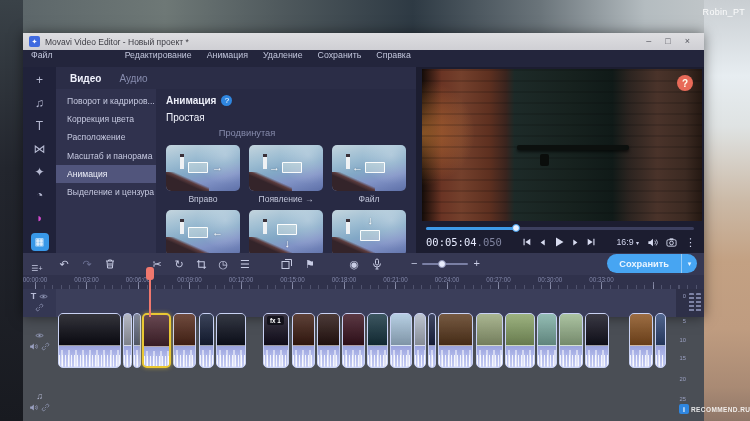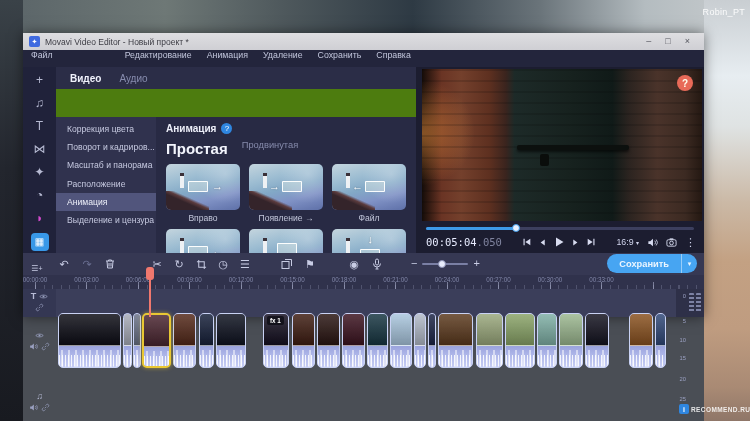--- a/index.html
+++ b/index.html
@@ -32,37 +32,37 @@
   .menubar .mi:first-child { margin-right:72px; }
 
   .main { flex:none; height:186px; display:flex; }
 
   
   .icon-strip { width:33px; background:#20223a; display:flex; flex-direction:column; align-items:center; padding-top:5px; gap:7px; flex:none; }
   .tool-ico { width:16px; height:16px; color:#b6bad2; font-size:12px; line-height:16px; text-align:center; position:relative; }
   .tool-ico.magenta { color:#d84bd0; font-weight:bold; }
   .tool-ico.active-blue { background:#3898e8; border-radius:4px; color:#fff; font-size:10px; width:18px; height:18px; line-height:18px; }
 
-  .center-col { width:360px; display:flex; flex-direction:column; flex:none;gap:28px; }
+  .center-col { width:360px; display:flex; flex-direction:column; flex:none; }
   .media-tabs { height:22px; background:#2b2d47; display:flex; align-items:center; gap:18px; padding-left:14px; flex:none; }
   .media-tabs .mt-active { color:#f0f2fc; font-size:10px; font-weight:bold; }
   .media-tabs .mt-idle { color:#878cae; font-size:10px; }
   .center-body { flex:1; display:flex; min-height:0; }
 
   .side-list { width:100px; background:#30324e; padding-top:3px; flex:none; }
   .side-item { height:18.2px; display:flex; align-items:center; padding-left:9px; font-size:8.6px; color:#c6c9e0; white-space:nowrap; position:relative; }
   .side-item.selected { background:#51557c; color:#eef0fa; }
 
   .anim-panel { flex:1; background:#282a44; padding:6px 10px 0 10px; overflow:hidden; }
   .ap-head { display:flex; align-items:center; gap:5px; }
   .ap-title { font-size:10px; color:#eceef8; font-weight:bold; }
   .info-badge { width:11px; height:11px; border-radius:50%; background:#2f86e0; color:#fff; font-size:8px; display:flex; align-items:center; justify-content:center; }
   .ap-tabs { display:flex; gap:14px; margin-top:6px; }
-  .ap-tab-active { font-size:15px; color:#f2f4fc; font-weight:bold;text-align:right; }
-  .ap-tab-idle { font-size:9.3px; color:#868bac; }
+  .ap-tab-active { font-size:10px; color:#f2f4fc; font-weight:normal;text-align:right; }
+  .ap-tab-idle { font-size:9.3px; color:#868bac;margin-top:16px; }
   .preset-grid { display:grid; grid-template-columns:repeat(3,74px); gap:6px 9px; margin-top:7px; }
   .preset { width:74px; }
   .thumb { position:relative; width:74px; height:46px; border-radius:5px; overflow:hidden;
     background:radial-gradient(circle at 80% 22%, rgba(255,255,255,.3), transparent 42%),
                linear-gradient(165deg,#c4d5de 0%,#9dbdd2 30%,#82a8c6 52%,#8193c6 72%,#5e70a8 100%); }
   .thumb .rocks { position:absolute; left:0; bottom:0; width:58%; height:42%;
     background:linear-gradient(to top right,#34242a 42%,#5c3c3e 52%,transparent 60%); }
   .thumb .lh { position:absolute; left:19%; top:20%; width:4px; height:15px; background:#eef1f4; border-top:3px solid #3a3038; }
   .ov-box { position:absolute; width:20px; height:11px; border:1px solid rgba(255,255,255,.95); background:rgba(235,243,235,.38); border-radius:1px; }
   .ov-arrow { position:absolute; color:#fff; font-size:11px; font-weight:bold; line-height:1; text-shadow:0 0 2px rgba(0,0,0,.4); }
@@ -247,33 +247,33 @@
       <div class="center-col">
         <div class="media-tabs">
           <span class="mt-active">Видео</span>
           <span class="mt-idle">Аудио</span>
         </div>
         <div class="center-body">
           <div class="side-list">
 
           <div class="side-item">
               <span class="nbadge-slot" style="margin-right:2px;color:#e8eaf4;font-size:7px;"></span>
-              <span>Коррекция цвета</span>
+              <span>Поворот и кадриров...</span>
             </div>
               <div class="side-item">
               <span class="nbadge-slot" style="margin-right:2px;color:#e8eaf4;font-size:7px;"></span>
-              <span>Поворот и кадриров...</span>
+              <span>Коррекция цвета</span>
+            </div>
+              <div class="side-item">
+              <span class="nbadge-slot" style="margin-right:2px;color:#e8eaf4;font-size:7px;"></span>
+              <span>Расположение</span>
             </div>
               <div class="side-item">
               <span class="nbadge-slot" style="margin-right:2px;color:#e8eaf4;font-size:7px;"></span>
               <span>Масштаб и панорама</span>
-            </div>
-              <div class="side-item">
-              <span class="nbadge-slot" style="margin-right:2px;color:#e8eaf4;font-size:7px;"></span>
-              <span>Расположение</span>
             </div>
               <div class="side-item selected">
               <span class="nbadge-slot" style="margin-right:2px;color:#e8eaf4;font-size:7px;"></span>
               <span>Анимация</span>
             </div>
               <div class="side-item">
               <span class="nbadge-slot" style="margin-right:2px;color:#e8eaf4;font-size:7px;"></span>
               <span>Выделение и цензура</span>
             </div>
             </div>

